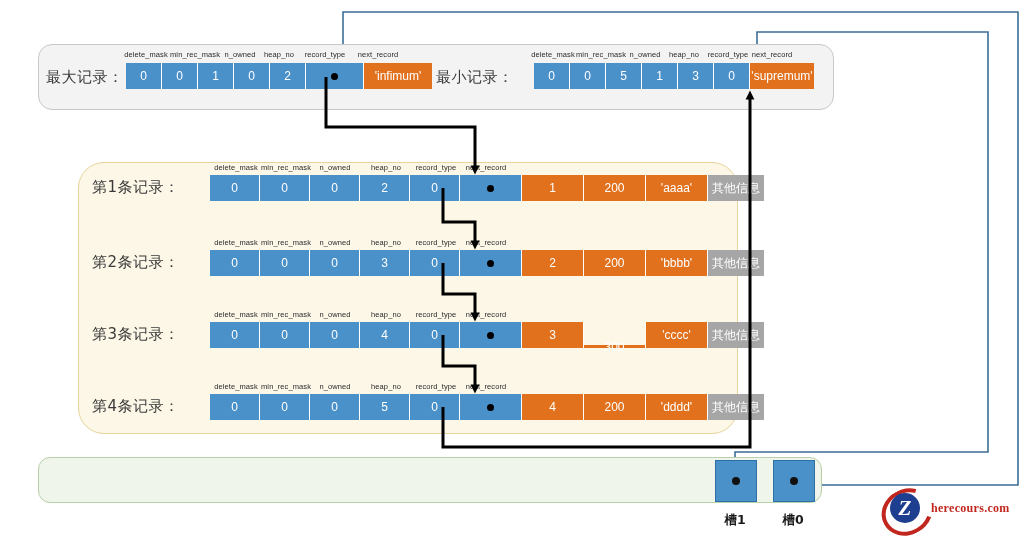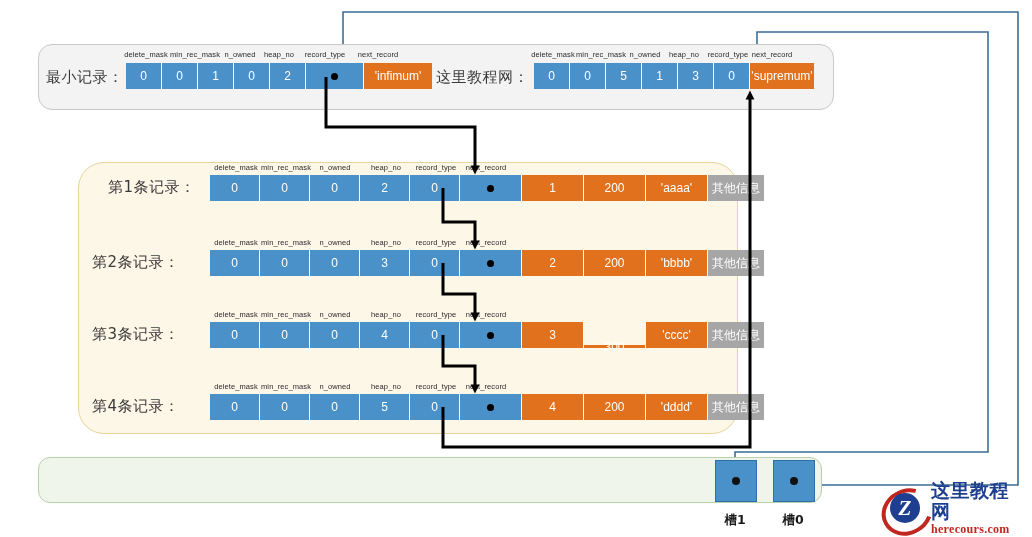--- a/index.html
+++ b/index.html
@@ -212,21 +212,21 @@
       </marker>
     </defs>
 
     <path d="M 793,485 L 1018,485 L 1018,12 L 343,12 L 343,67" fill="none" stroke="#3c6e96" stroke-width="1.6" marker-end="url(#bluearrow)"></path>
 
     <path d="M 735,470 L 735,452 L 988,452 L 988,32 L 757,32 L 757,67" fill="none" stroke="#3c6e96" stroke-width="1.6" marker-end="url(#bluearrow)"></path>
   </svg>
 
   <div class="panel panel-header" style="left:38px; top:44px; width:796px; height:66px;"></div>
 
-  <div class="row-label" style="left:46px; top:68px;">最小记录：</div>
+  <div class="row-label" style="left:46px; top:68px;">最大记录：</div>
 
   <div class="caps" style="left:126px; top:50px; width:240px;">
     <span class="cap" style="left:20px;">delete_mask</span>
     <span class="cap" style="left:69px;">min_rec_mask</span>
     <span class="cap" style="left:114px;">n_owned</span>
     <span class="cap" style="left:153px;">heap_no</span>
     <span class="cap" style="left:199px;">record_type</span>
     <span class="cap" style="left:252px;">next_record</span>
   </div>
 
@@ -235,21 +235,21 @@
     <div class="cell blue" style="width:36px;">0</div>
     <div class="cell blue" style="width:36px;">1</div>
     <div class="cell blue" style="width:36px;">0</div>
     <div class="cell blue" style="width:36px;">2</div>
     <div class="cell ptr" style="width:58px;">
       <span class="dot"></span>
     </div>
     <div class="cell org" style="width:68px;">'infimum'</div>
   </div>
 
-  <div class="row-label" style="left:436px; top:68px;">这里教程网：</div>
+  <div class="row-label" style="left:436px; top:68px;">最小记录：</div>
 
   <div class="caps" style="left:534px; top:50px; width:240px;">
     <span class="cap" style="left:19px;">delete_mask</span>
     <span class="cap" style="left:67px;">min_rec_mask</span>
     <span class="cap" style="left:111px;">n_owned</span>
     <span class="cap" style="left:150px;">heap_no</span>
     <span class="cap" style="left:194px;">record_type</span>
     <span class="cap" style="left:238px;">next_record</span>
   </div>
 
@@ -258,21 +258,21 @@
     <div class="cell blue" style="width:36px;">0</div>
     <div class="cell blue" style="width:36px;">5</div>
     <div class="cell blue" style="width:36px;">1</div>
     <div class="cell blue" style="width:36px;">3</div>
     <div class="cell blue" style="width:36px;">0</div>
     <div class="cell org" style="width:64px;">'supremum'</div>
   </div>
 
   <div class="panel panel-records" style="left:78px; top:162px; width:660px; height:272px;"></div>
 
-  <div class="row-label" style="left:108px; top:178px;">第1条记录：</div>
+  <div class="row-label" style="left:92px; top:178px;">第1条记录：</div>
   <div class="caps" style="left:210px; top:163px; width:280px;">
     <span class="cap" style="left:26px;">delete_mask</span>
     <span class="cap" style="left:76px;">min_rec_mask</span>
     <span class="cap" style="left:125px;">n_owned</span>
     <span class="cap" style="left:176px;">heap_no</span>
     <span class="cap" style="left:226px;">record_type</span>
     <span class="cap" style="left:276px;">next_record</span>
   </div>
   <div class="rec" style="left:210px; top:175px;">
     <div class="cell blue" style="width:50px;">0</div>
@@ -385,18 +385,17 @@
 
     <path d="M 443,407 L 443,447 L 750,447 L 750,95" fill="none" stroke="#000000" stroke-width="3" marker-end="url(#blkarrow)"></path>
   </svg>
 
   <div class="watermark">
     <div class="wm-mark">
       <div class="wm-ring"></div>
       <div class="wm-disc">Z</div>
     </div>
     <div class="wm-text">
-      <div class="wm-cn">这里教程网</div>
       <div class="wm-en">herecours.com</div>
     </div>
   </div>
 
 </div>
 
 </body></html>

